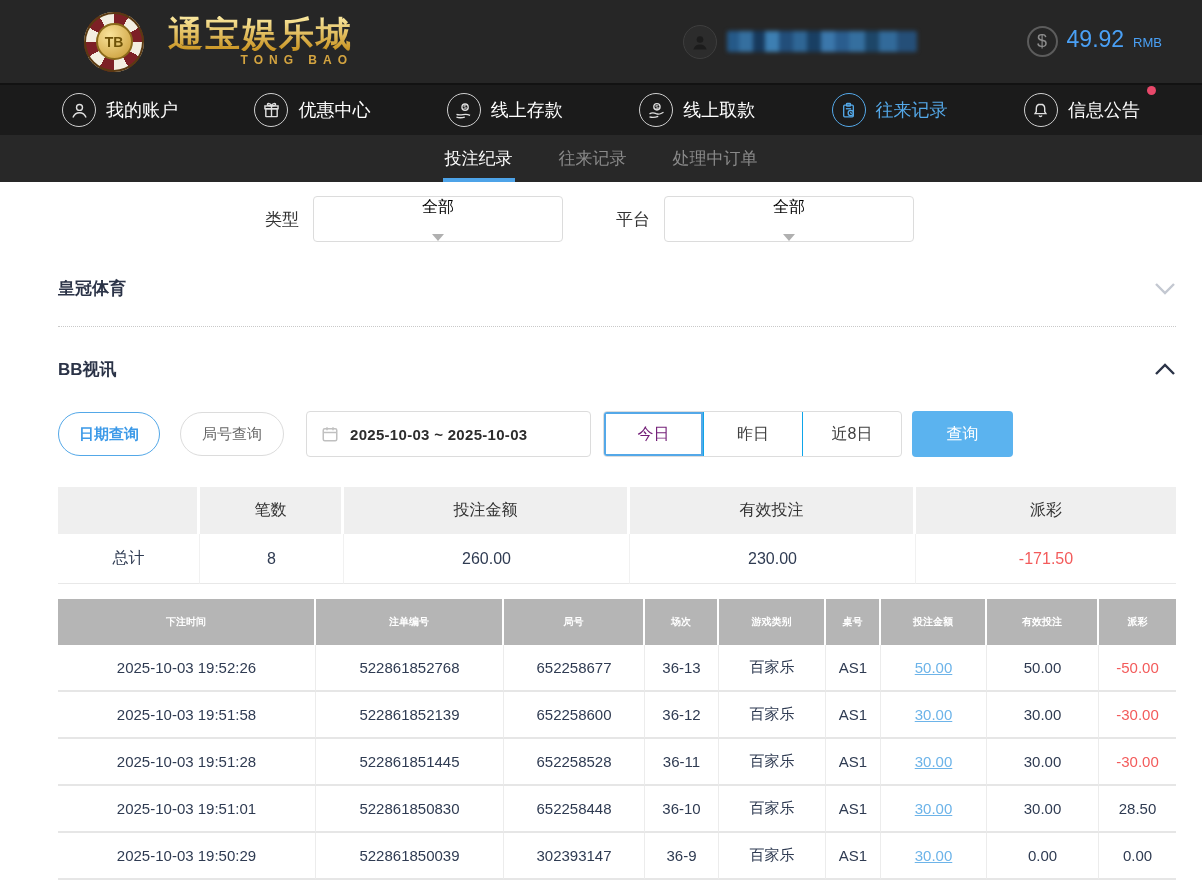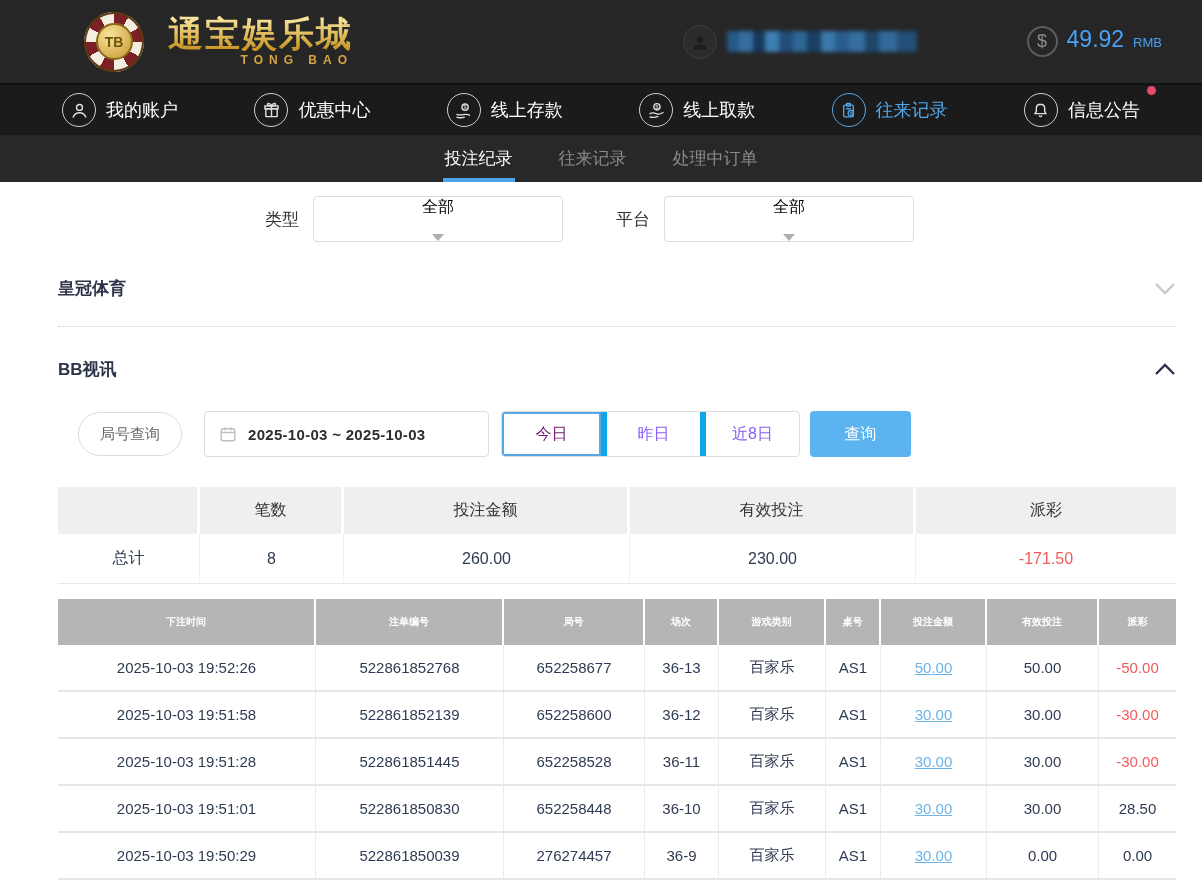--- a/index.html
+++ b/index.html
@@ -77,21 +77,21 @@
   .pill{height:44px;border-radius:22px;background:#fff;display:flex;align-items:center;
     justify-content:center;font-size:15px;cursor:pointer;}
   .pill-blue{width:102px;border:1px solid #54a8e8;color:#3d9ae8;font-weight:bold;}
   .pill-gray{width:104px;border:1px solid #dcdcdc;color:#666;margin-left:20px;}
   .datebox{height:46px;width:285px;border:1px solid #dcdcdc;border-radius:4px;margin-left:22px;
     display:flex;align-items:center;padding:0 14px;gap:11px;cursor:pointer;}
   .datebox span{font-size:15px;font-weight:600;color:#2d2d2d;letter-spacing:.3px;}
   .btn-group{display:flex;height:46px;border:1px solid #ddd;border-radius:4px;margin-left:12px;
     overflow:hidden;background:#fff;}
   .bg-btn{width:99px;display:flex;align-items:center;justify-content:center;font-size:16px;
-    color:#8b5cf6;cursor:pointer;border-left:6px solid #0ea5e9;}
+    color:#404040;cursor:pointer;border-left:1px solid #0ea5e9;}
   .bg-btn:first-child{border-left:none;}
   .bg-btn.active{box-shadow:0 0 0 2px #54a8e8 inset;color:#701a75;border-radius:0;}
   .search-btn{width:101px;height:46px;margin-left:10px;border:none;border-radius:4px;
     background:var(--btn-blue);color:#fff;font-size:16px;cursor:pointer;}
   
   .summary{margin-top:30px;}
   .sum-head,.sum-body{display:grid;grid-template-columns:142fr 144fr 286fr 286fr 260fr;}
   .sum-head>div{background:#efefef;height:47px;display:flex;align-items:center;
     justify-content:center;font-size:16px;color:#333;border-right:3px solid #fff;}
   .sum-head>div:last-child{border-right:none;}
@@ -243,20 +243,21 @@
   <div class="dotted"></div>
 
   <div class="section-row sec2">
     <span class="section-title">BB视讯</span>
     <svg width="22" height="13" viewBox="0 0 22 13">
       <polyline points="2,11 11,2 20,11" fill="none" stroke="#2b3347" stroke-width="2.4"></polyline>
     </svg>
   </div>
 
   <div class="query-row">
+    <div class="pill pill-blue">日期查询</div>
     <div class="pill pill-gray">局号查询</div>
     <div class="datebox">
       <svg width="18" height="18" viewBox="0 0 24 24">
         <rect x="3" y="5" width="18" height="16" rx="2" fill="none" stroke="#c0c0c0" stroke-width="2"></rect>
         <line x1="3" y1="10" x2="21" y2="10" stroke="#c0c0c0" stroke-width="2"></line>
         <line x1="8" y1="3" x2="8" y2="7" stroke="#c0c0c0" stroke-width="2"></line>
         <line x1="16" y1="3" x2="16" y2="7" stroke="#c0c0c0" stroke-width="2"></line>
       </svg>
       <span>2025-10-03 ~ 2025-10-03</span>
     </div>
@@ -338,21 +339,21 @@
           <div>36-10</div>
           <div>百家乐</div>
           <div>AS1</div>
           <div class="lnk">30.00</div>
           <div>30.00</div>
           <div>28.50</div>
         </div>
         <div class="m-row">
           <div>2025-10-03 19:50:29</div>
           <div>522861850039</div>
-          <div>276274457</div>
+          <div>302393147</div>
           <div>36-9</div>
           <div>百家乐</div>
           <div>AS1</div>
           <div class="lnk">30.00</div>
           <div>0.00</div>
           <div>0.00</div>
         </div>
       </div>
   </div>
 

